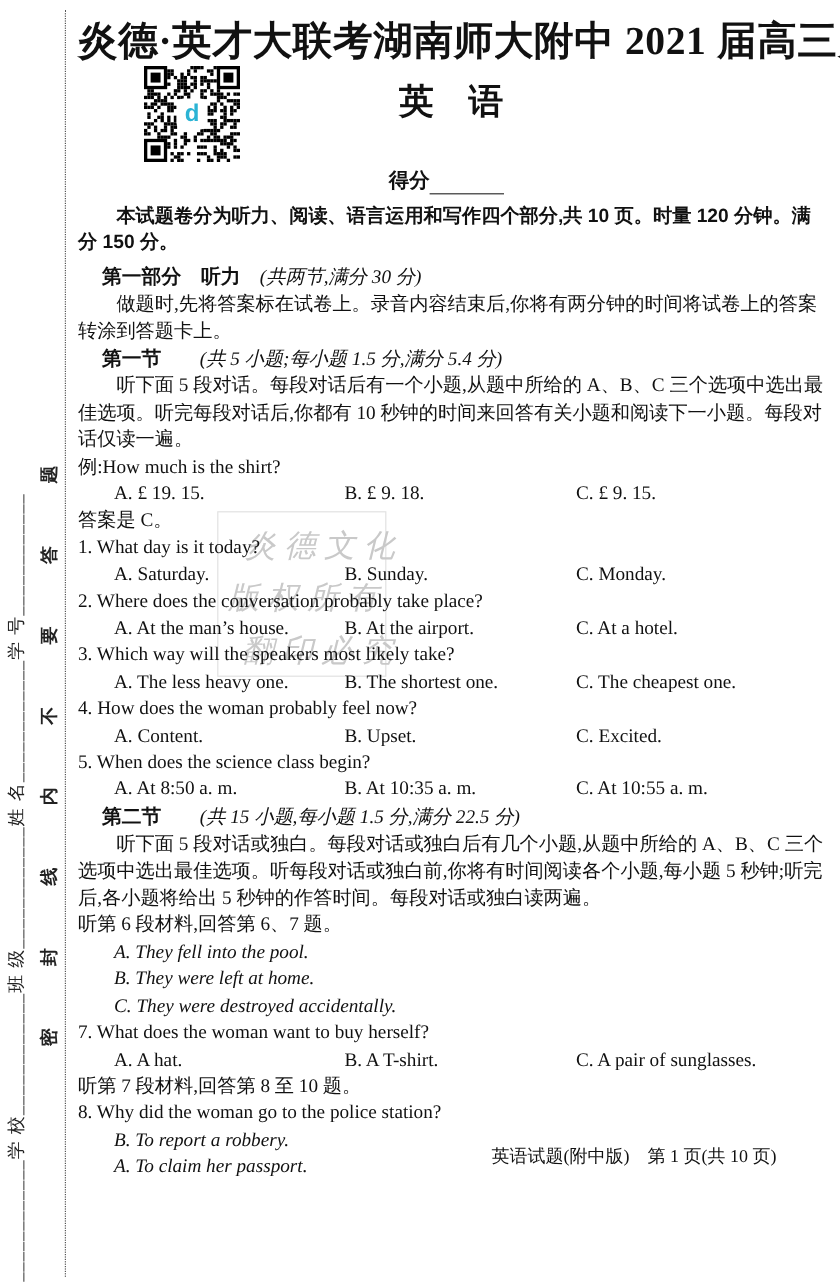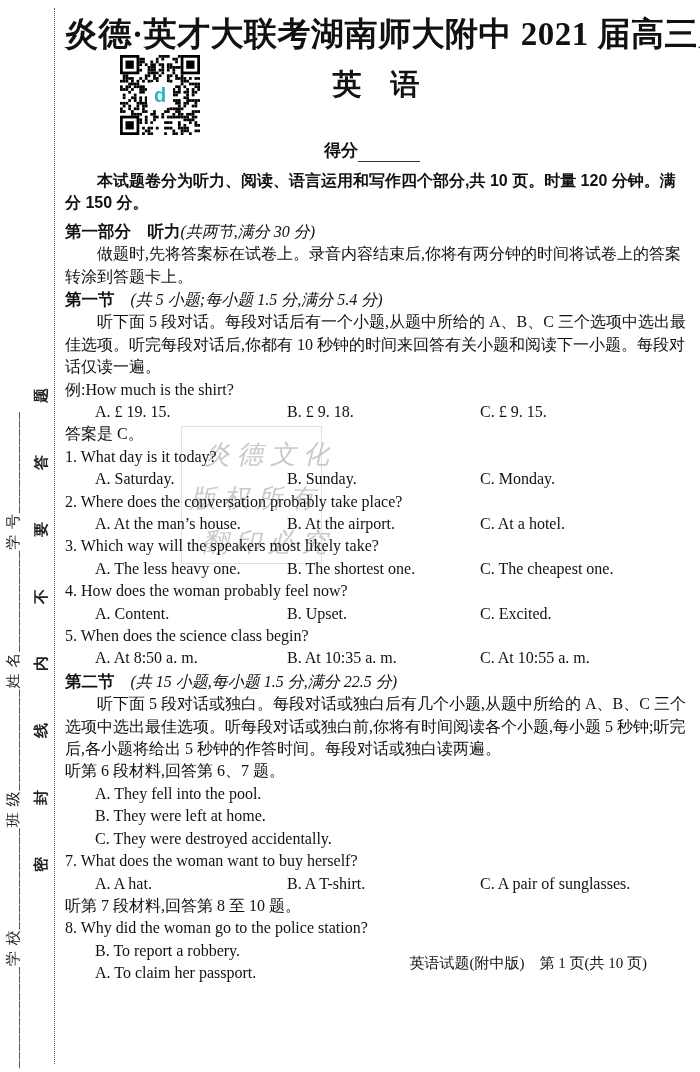--- a/index.html
+++ b/index.html
@@ -26,29 +26,29 @@
   .qr{position:absolute;left:55px;top:-2px;width:80px;height:80px;}
   .qr svg{display:block;}
   .qr-badge{position:absolute;left:27px;top:27px;width:26px;height:26px;background:#fff;
             border-radius:6px;text-align:center;line-height:26px;font-size:20px;font-weight:bold;
             color:#2bb3d4;font-family:"Liberation Sans","DejaVu Sans",sans-serif;}
   h2{position:absolute;left:0;right:0;top:8px;margin:0;text-align:center;font-size:29px;
      font-weight:bold;font-family:"Liberation Sans","DejaVu Sans",sans-serif;}
   .score-row{text-align:center;padding-right:8px;height:26px;font-size:17px;}
   .score-blank{display:inline-block;width:62px;border-bottom:1.5px solid #333;height:18px;vertical-align:bottom;}
   .hei{font-family:"Liberation Sans","DejaVu Sans",sans-serif;font-weight:bold;}
-  .kai{font-style:italic;}
+  .kai{font-style:italic;padding-left:16px;}
   
   #body-blocks{font-size:16px;line-height:22.4px;}
   .p{text-indent:2em;}
   .p-intro{margin-top:5px;}
   .h-part{margin-top:5px;}
-  .heading .hei{font-size:16.5px;}
+  .heading .hei{font-size:16.5px;margin-left:20px;}
   .q{}
-  .sub{padding-left:30px;}
+  .sub{padding-left:30px;font-style:italic;}
   .opts{position:relative;height:22.4px;}
   .opts .oA{position:absolute;left:30px;}
   .opts .oB{position:absolute;left:222px;}
   .opts .oC{position:absolute;left:415px;}
   .footer{position:absolute;left:0;right:40px;bottom:12px;text-align:right;font-size:15px;}
 </style>
 </head>
 <body>
 
 <div class="page">

